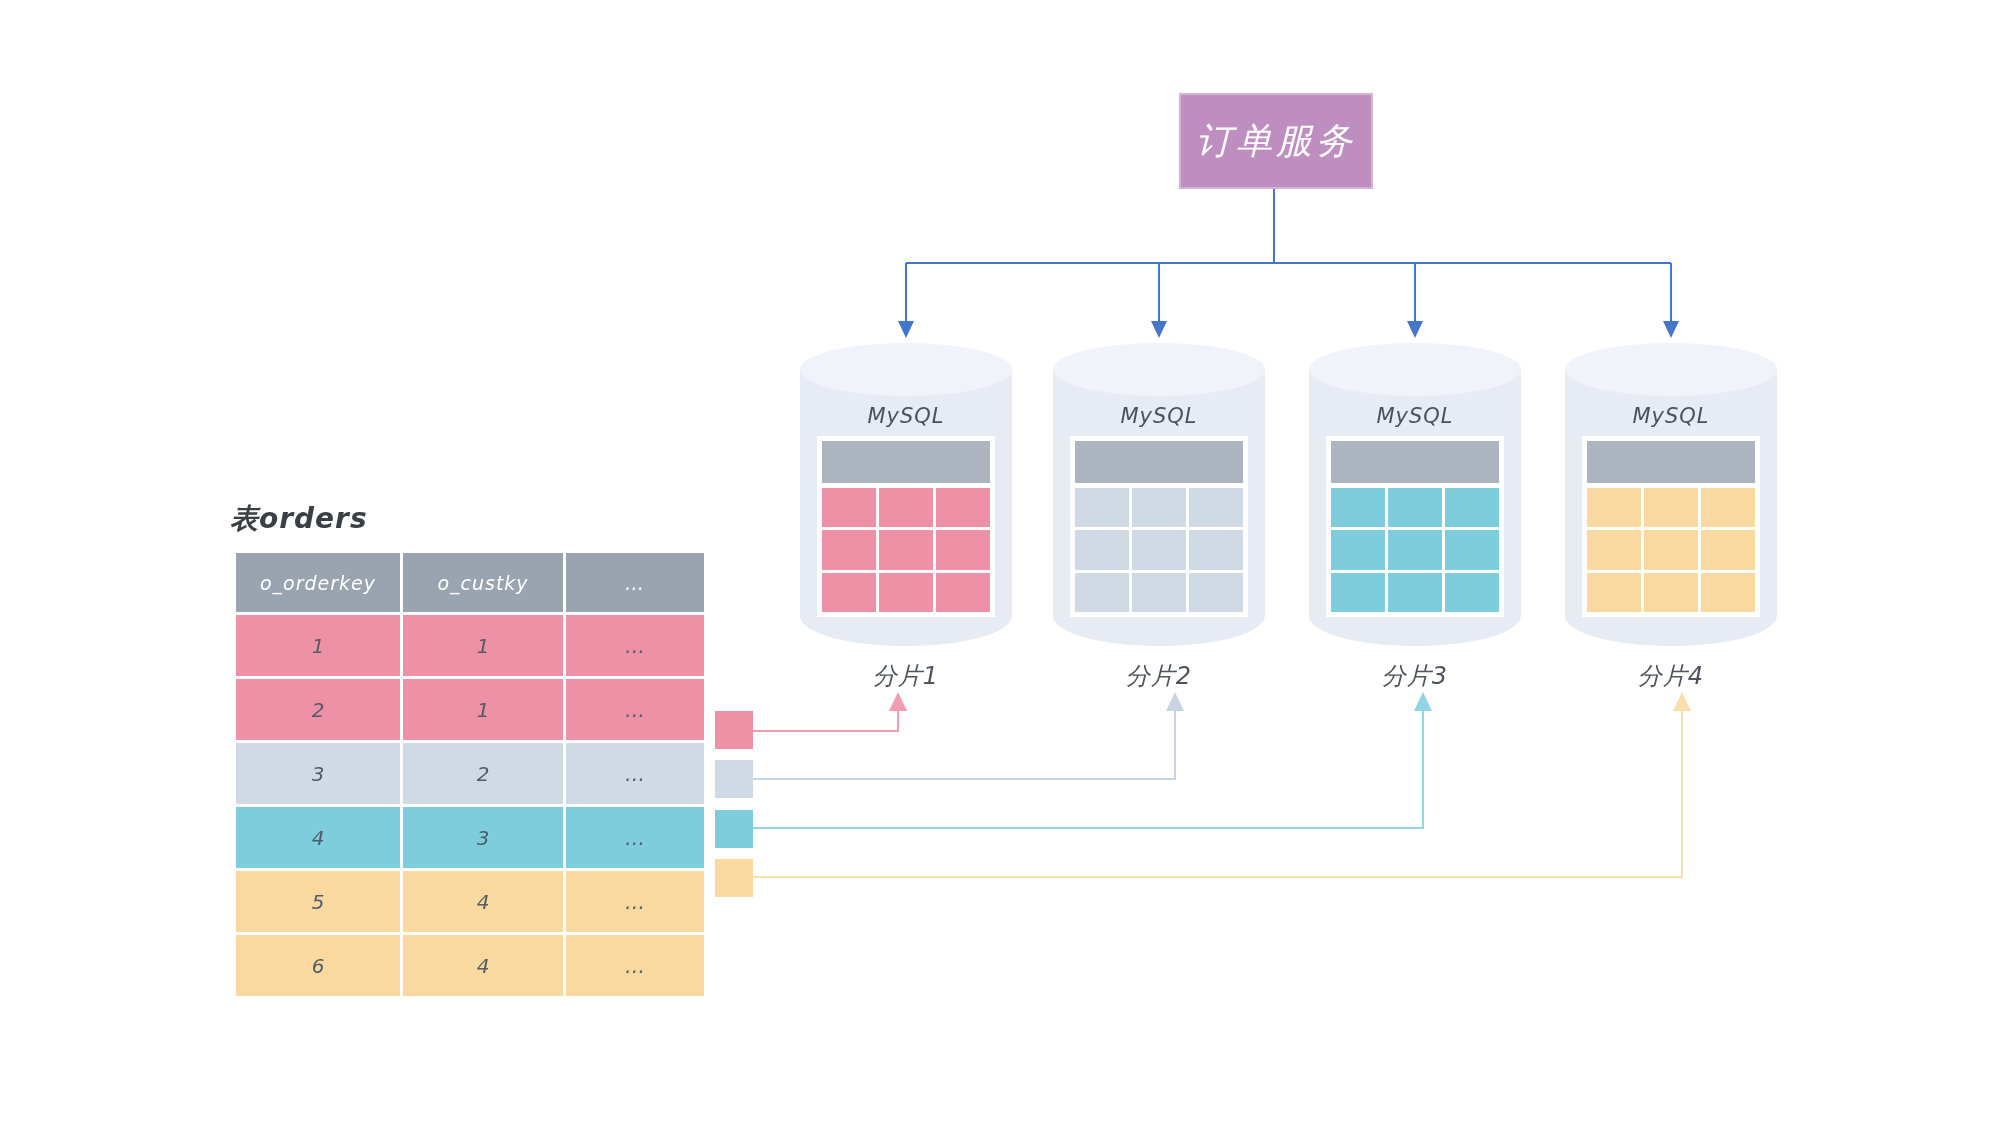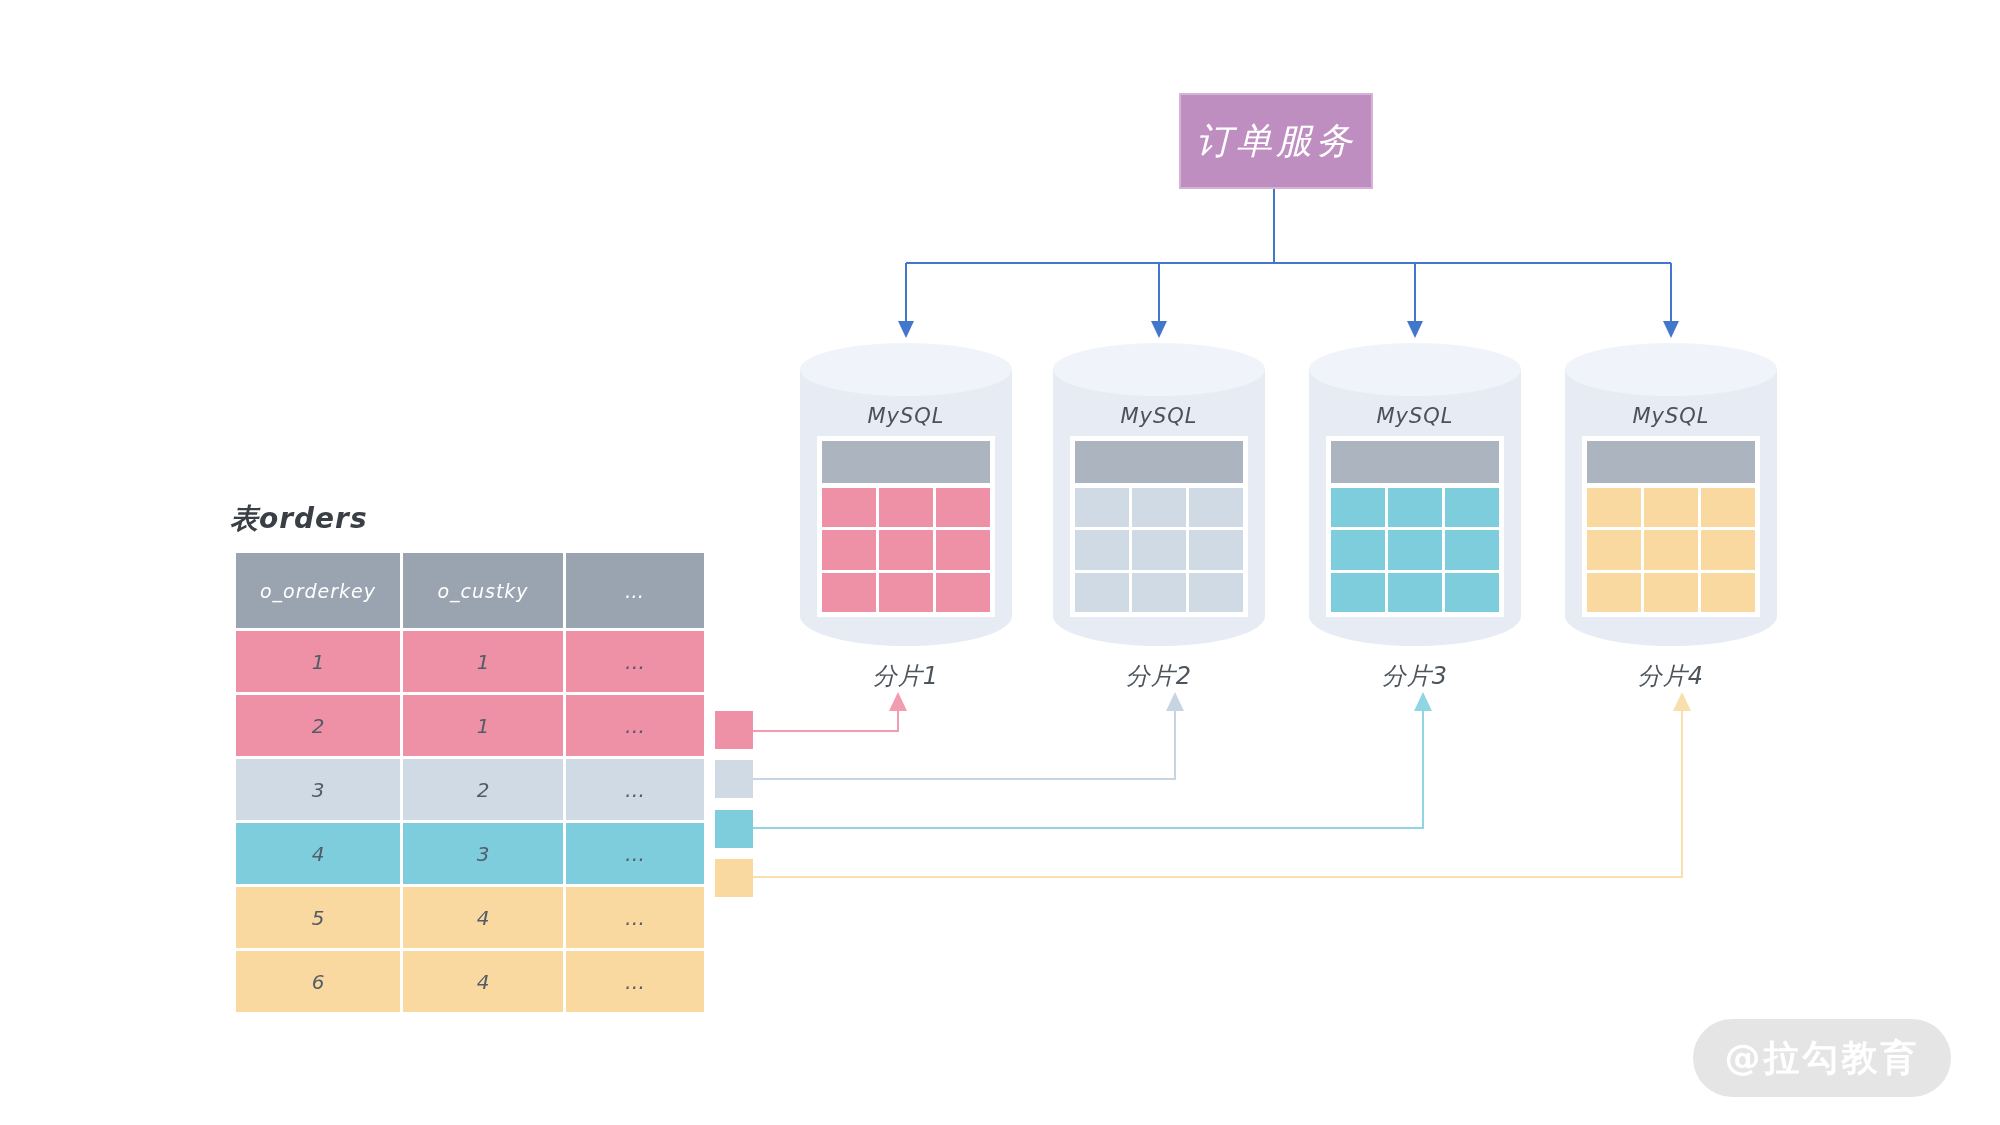--- a/index.html
+++ b/index.html
@@ -64,21 +64,21 @@
   }
   .orders-table {
     position:absolute; left:236px; top:553px;
     display:grid; grid-template-columns:164px 160px 138px; gap:3px;
   }
   .orders-table .cell {
     height:61px; display:flex; align-items:center; justify-content:center;
     font-size:20px; font-style:italic; color:#525c69;
   }
   .orders-table .cell.header {
-    height:75px; color:#ffffff; font-size:19px; letter-spacing:1px;
+    height:59px; color:#ffffff; font-size:19px; letter-spacing:1px;
   }
 
   
   .chip { position:absolute; left:715px; width:38px; height:38px; }
   .chip-1 { top:711px; } .chip-2 { top:760px; }
   .chip-3 { top:810px; } .chip-4 { top:859px; }
 
   
   .watermark {
     position:absolute; left:1693px; top:1019px; width:258px; height:78px;
@@ -238,17 +238,14 @@
     <div class="cell" style="background-color: rgb(250, 217, 160);">6</div>
     <div class="cell" style="background-color: rgb(250, 217, 160);">4</div>
     <div class="cell" style="background-color: rgb(250, 217, 160);">…</div>
   </div>
 
   <div class="chip chip-1" style="background-color: rgb(238, 144, 166);"></div>
   <div class="chip chip-2" style="background-color: rgb(207, 218, 228);"></div>
   <div class="chip chip-3" style="background-color: rgb(126, 205, 221);"></div>
   <div class="chip chip-4" style="background-color: rgb(250, 217, 160);"></div>
 
-  <div class="watermark" style="background-color: rgb(229, 229, 230);">
-    <span>@拉勾教育</span>
-  </div>
 
 </div>
 
 </body></html>

